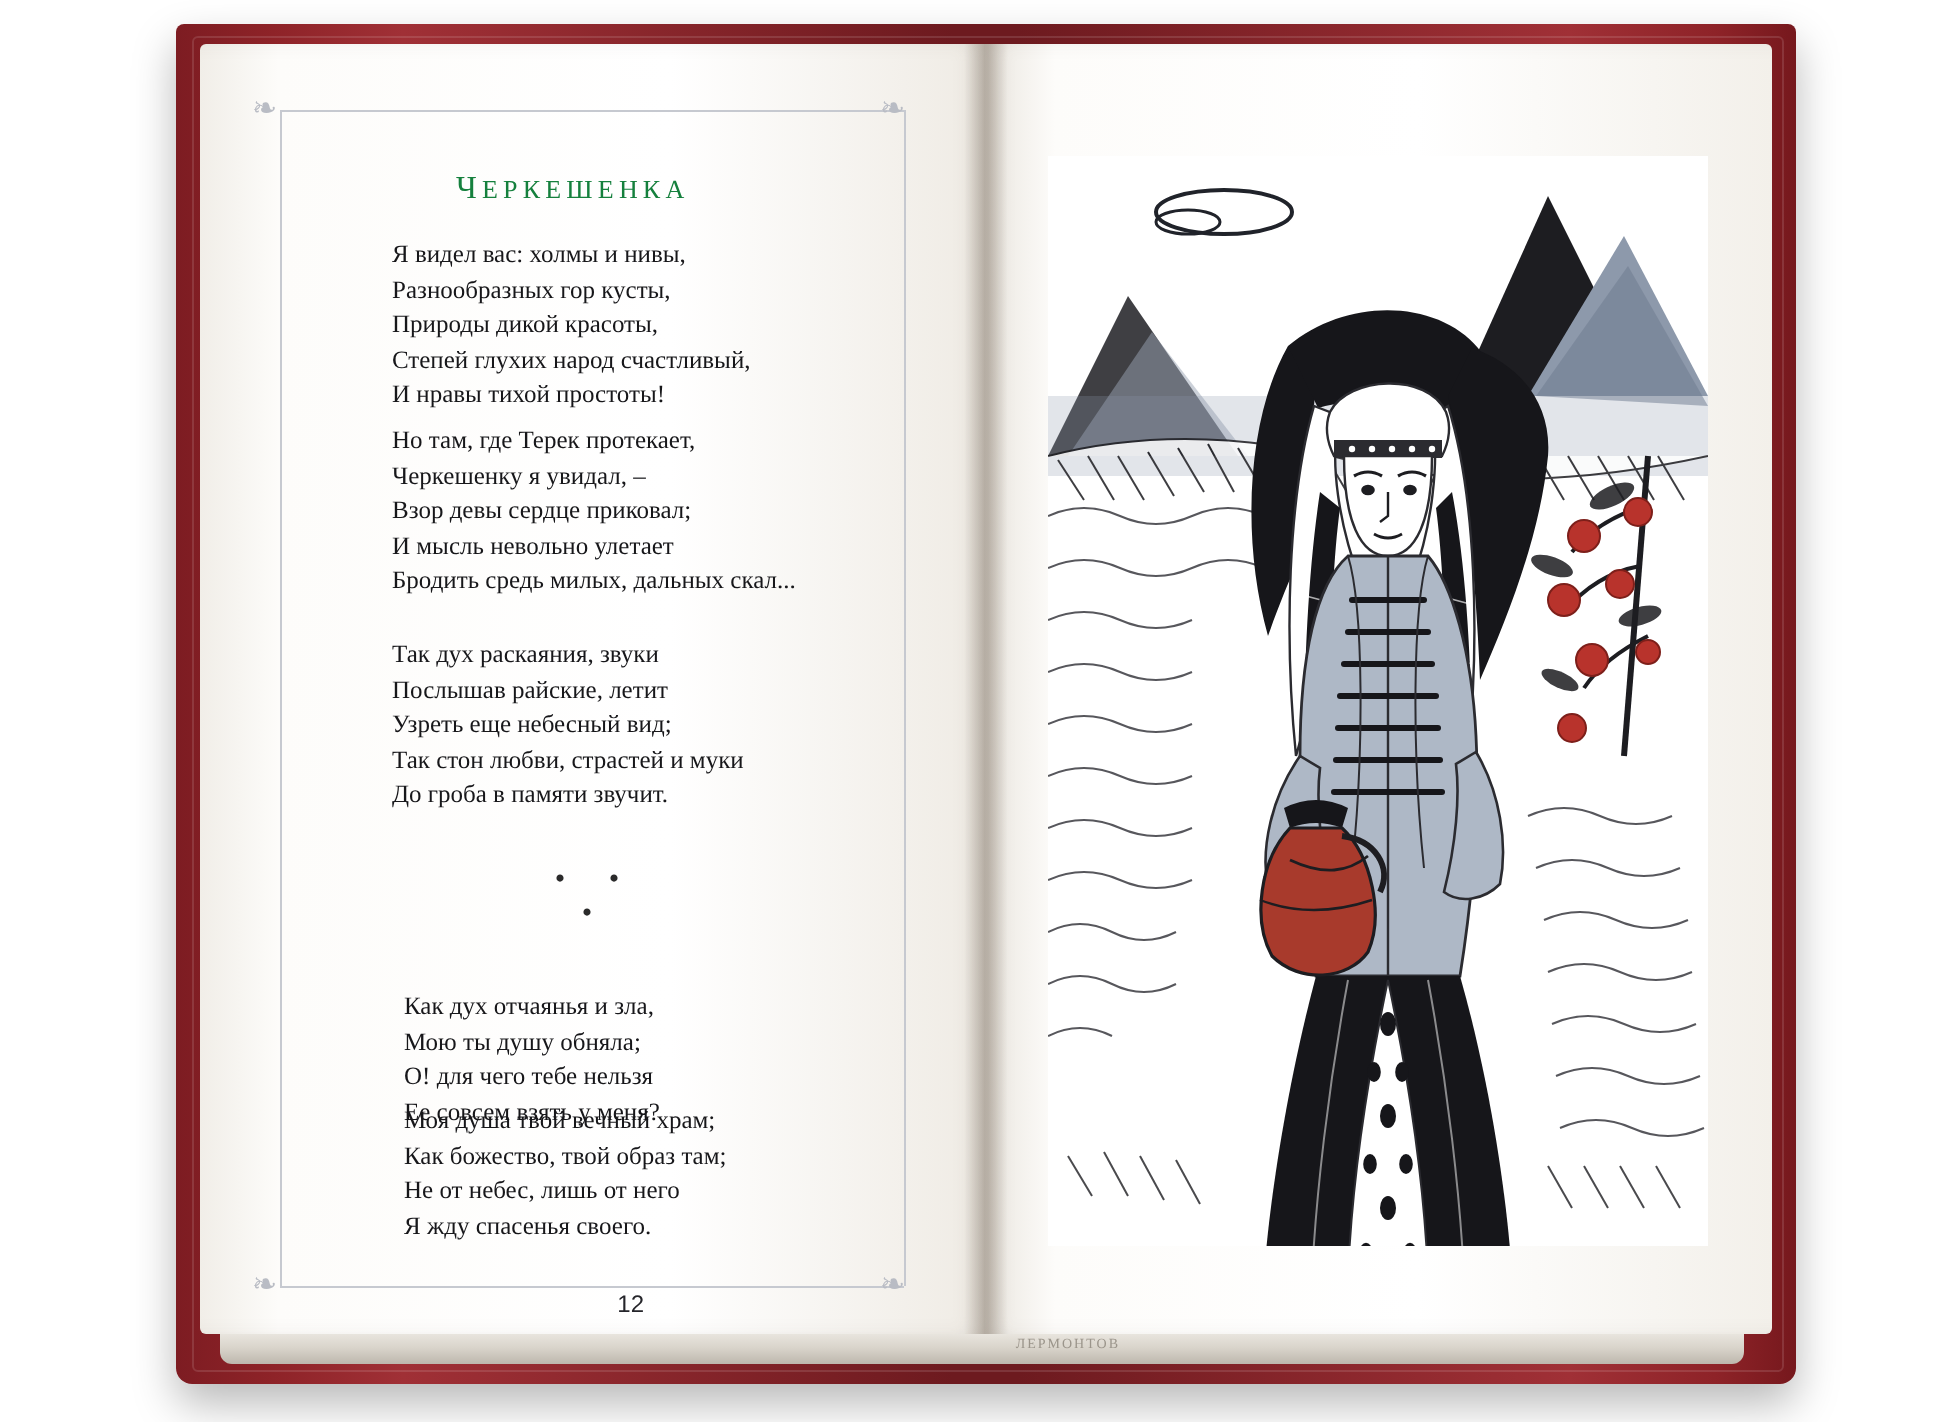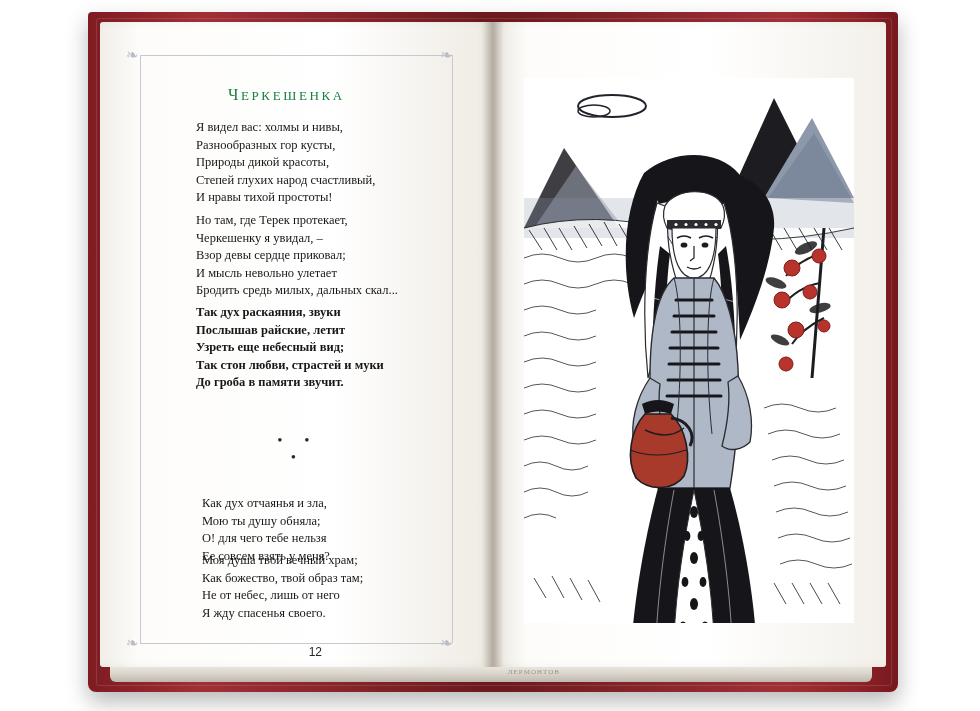--- a/index.html
+++ b/index.html
@@ -131,21 +131,21 @@
   .stanza {
     position: absolute;
     font-size: 12.5px;
     line-height: 17.6px;
     color: #17171a;
     white-space: pre;
     font-family: "Liberation Serif", serif;
   }
   .s1 { left: 196px; top: 119px; }
   .s2 { left: 196px; top: 212px; }
-  .s3 { left: 196px; top: 304px; font-weight: bold; }
+  .s3 { left: 196px; top: 319px; }
   .s4 { left: 202px; top: 459px; margin-top: 36px; }
   .s5 { left: 202px; top: 552px; }
 
   .divider {
     position: absolute;
     left: 268px;
     top: 432px;
     width: 60px;
     text-align: center;
     letter-spacing: 9px;

